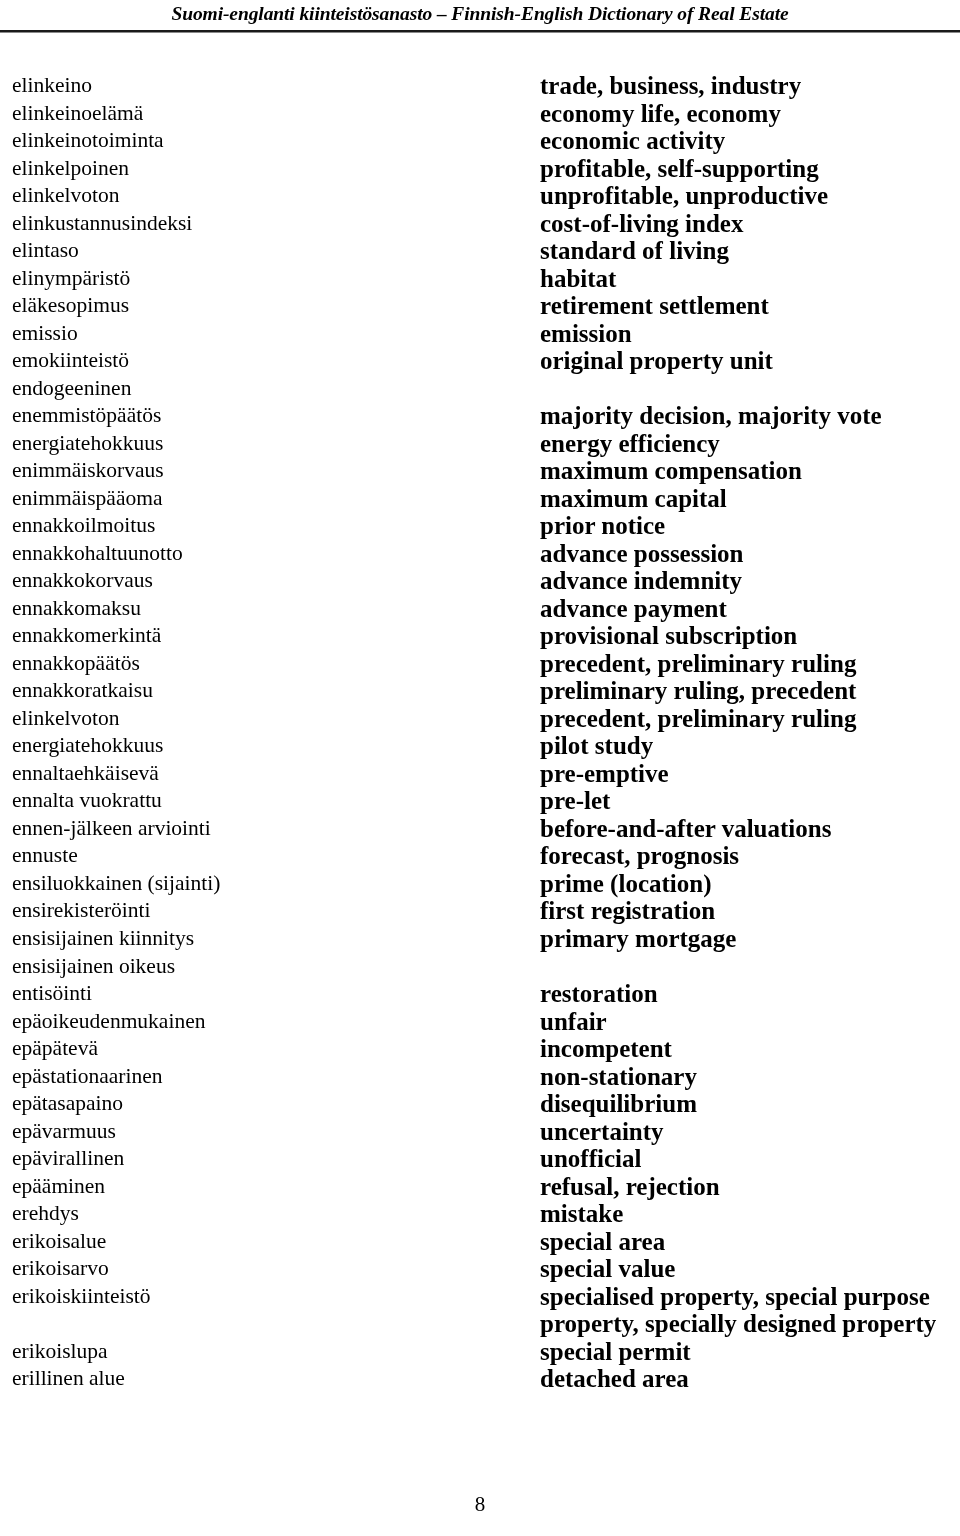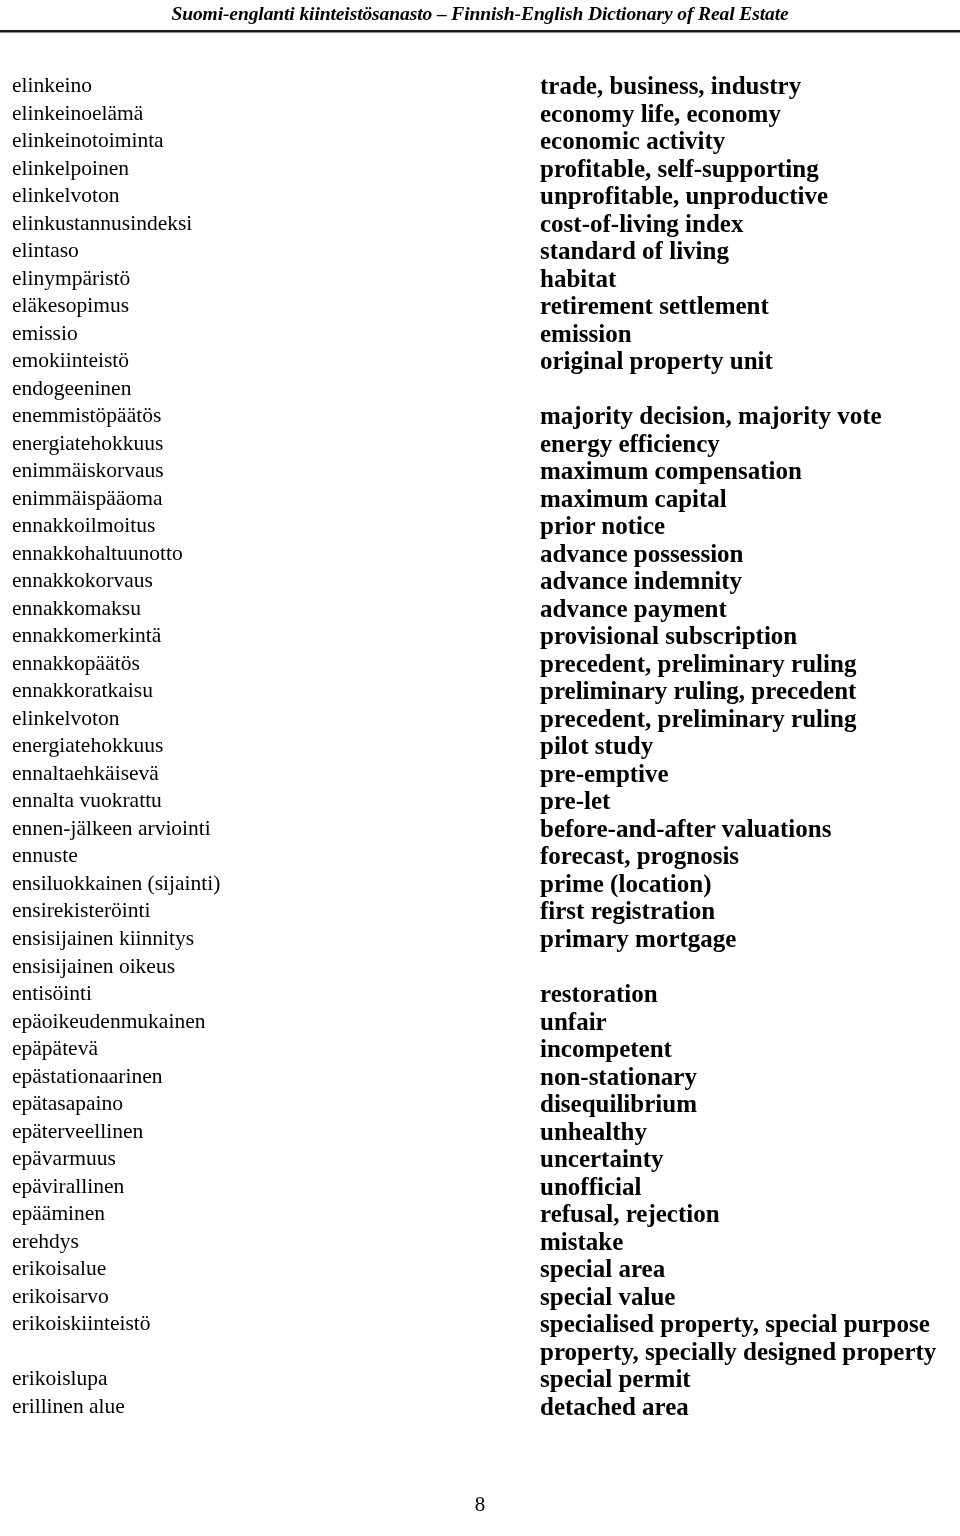--- a/index.html
+++ b/index.html
@@ -249,24 +249,20 @@
     </div>
     <div class="entry-row">
       <div class="term-cell">epästationaarinen</div>
       <div class="definition-cell">non-stationary</div>
     </div>
     <div class="entry-row">
       <div class="term-cell">epätasapaino</div>
       <div class="definition-cell">disequilibrium</div>
     </div>
     <div class="entry-row">
-      <div class="term-cell">epäterveellinen</div>
-      <div class="definition-cell">unhealthy</div>
-    </div>
-    <div class="entry-row">
       <div class="term-cell">epävarmuus</div>
       <div class="definition-cell">uncertainty</div>
     </div>
     <div class="entry-row">
       <div class="term-cell">epävirallinen</div>
       <div class="definition-cell">unofficial</div>
     </div>
     <div class="entry-row">
       <div class="term-cell">epääminen</div>
       <div class="definition-cell">refusal, rejection</div>

